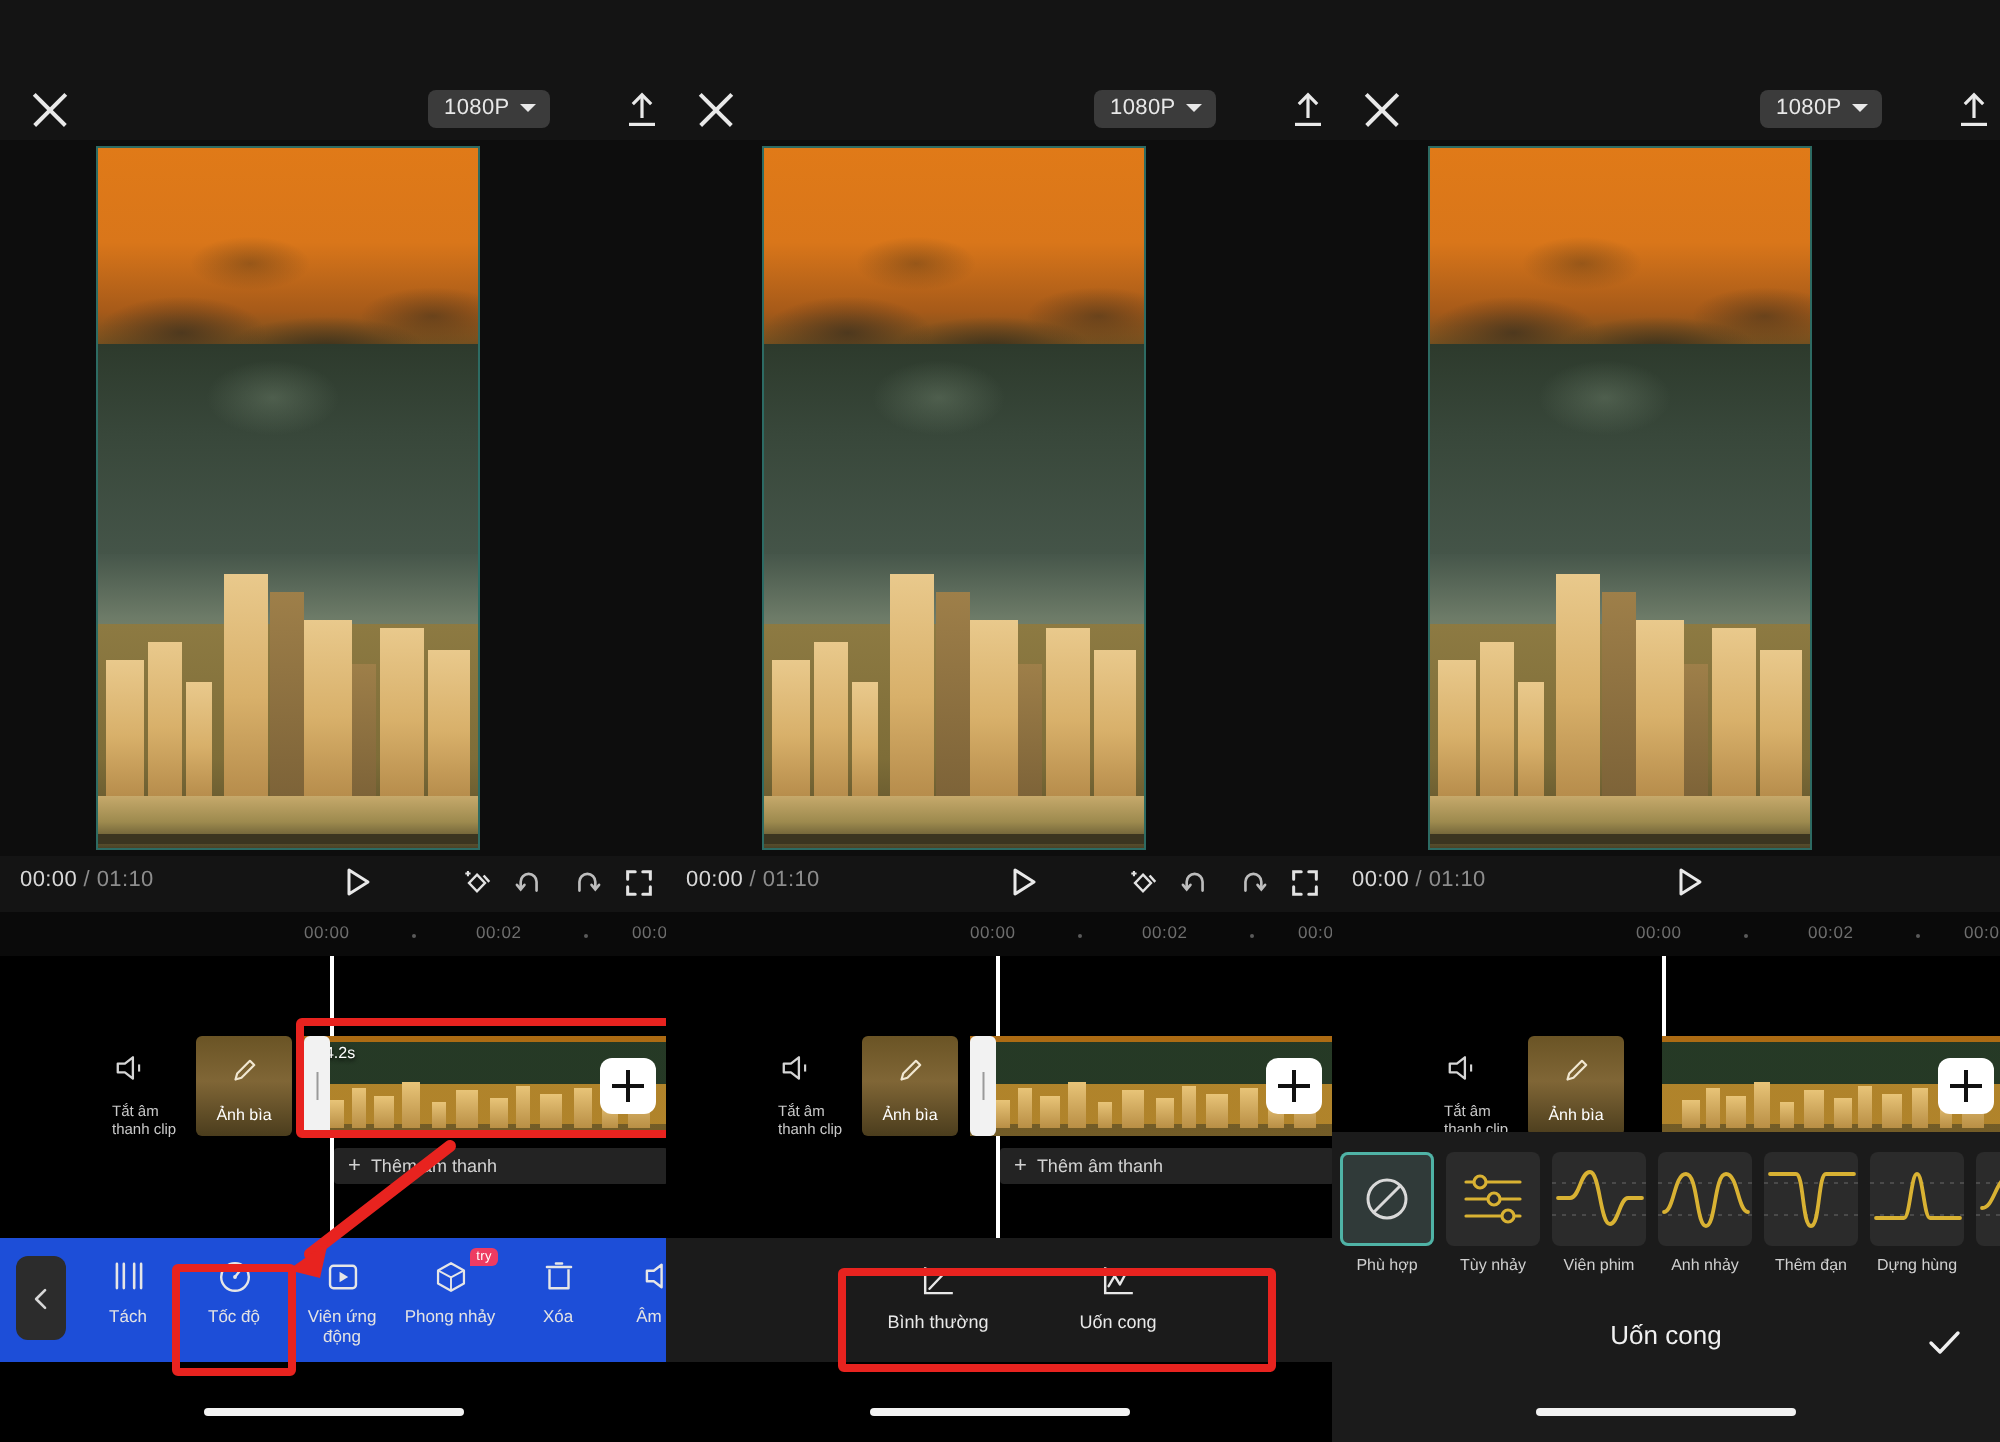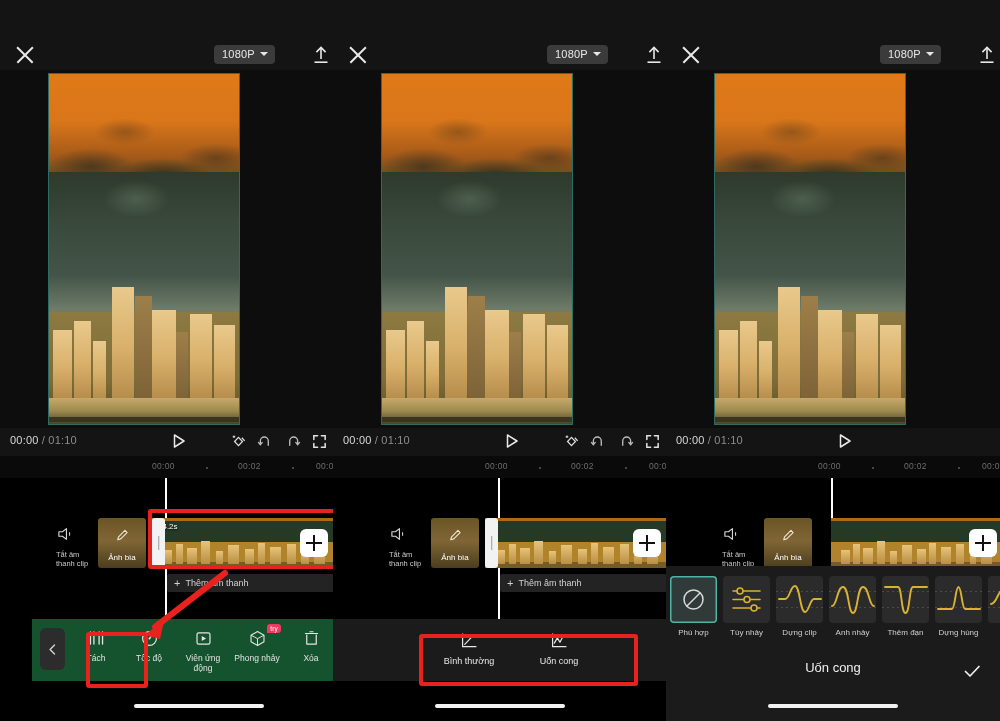--- a/index.html
+++ b/index.html
@@ -87,21 +87,21 @@
   .plusbtn{ position:absolute; width:28px; height:28px; border-radius:6px; background:#fff; cursor:pointer; }
   .plusbtn:before,.plusbtn:after{ content:""; position:absolute; background:#111; }
   .plusbtn:before{ left:6px; top:13px; width:16px; height:2.4px; }
   .plusbtn:after{ left:12.8px; top:6px; width:2.4px; height:16px; }
 
   .addaudio{ position:absolute; height:18px; background:#232323; border-radius:2px; display:flex; align-items:center;
       padding-left:7px; font-size:9px; color:#d2d2d2; cursor:pointer; }
   .addaudio .pl{ margin-right:5px; font-size:11px; }
 
   
-  .toolbar{ position:absolute; bottom:40px; left:0; width:333px; height:62px; background:#14532d;margin-left:32px; }
+  .toolbar{ position:absolute; bottom:40px; left:0; width:333px; height:62px; background:#1d4ed8; }
   .tbtn{ position:absolute; top:8px; width:52px; text-align:center; cursor:pointer; }
   .tbtn .ticon{ height:22px; display:flex; align-items:center; justify-content:center; }
   .tbtn .tlbl{ font-size:8.5px; color:#e3e3e3; margin-top:4px; line-height:1.2; }
   .badge{ position:absolute; top:-3px; right:2px; background:#ee3b62; color:#fff; font-size:6.5px;
       padding:1px 3px; border-radius:3px 3px 3px 0; letter-spacing:.2px; }
   .sidebtn{ position:absolute; top:9px; width:25px; height:42px; background:#2c2c2c; border-radius:6px;
       display:flex; align-items:center; justify-content:center; cursor:pointer; }
   .homebar{ position:absolute; bottom:13px; left:50%; transform:translateX(-50%);
       width:130px; height:4px; background:#f2f2f2; border-radius:3px; }
 
@@ -633,21 +633,21 @@
           </div>
 
           <div class="preset">
             <div class="thumb">
               <i class="gridline" style="top:15px"></i>
                 <i class="gridline" style="top:31px"></i>
               <svg viewBox="0 0 47 47" width="47" height="47" style="position:absolute;inset:0">
                 <path d="M3 23 L9 23 C14 23 14 10 19 10 C24 10 24 36 29 36 C33 36 34 23 38 23 L45 23" fill="none" stroke="#d9b233" stroke-width="1.9" stroke-linecap="round"></path>
               </svg>
             </div>
-            <div class="plbl">Dựng clip</div>
+            <div class="plbl">Viên phim</div>
           </div>
 
           <div class="preset">
             <div class="thumb">
               <i class="gridline" style="top:15px"></i>
                 <i class="gridline" style="top:31px"></i>
               <svg viewBox="0 0 47 47" width="47" height="47" style="position:absolute;inset:0">
                 <path d="M3 30 C8 30 8 11 14 11 C20 11 19 37 24 37 C29 37 28 11 34 11 C40 11 40 30 45 30" fill="none" stroke="#d9b233" stroke-width="1.9" stroke-linecap="round"></path>
               </svg>
             </div>

